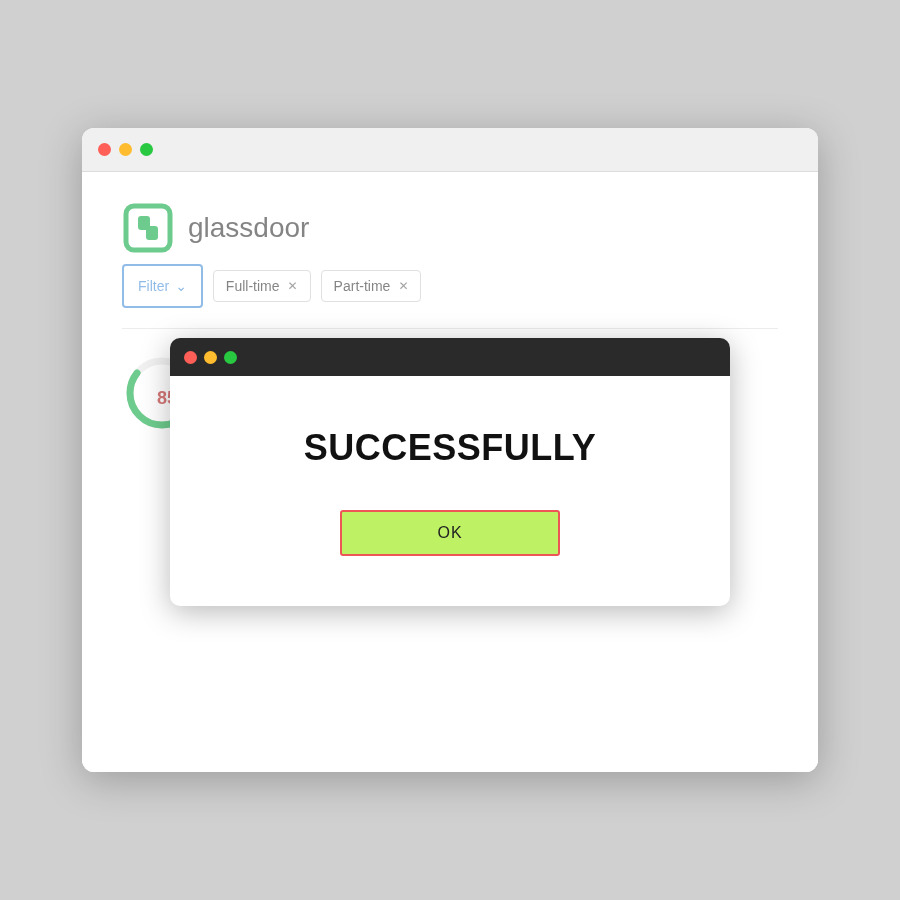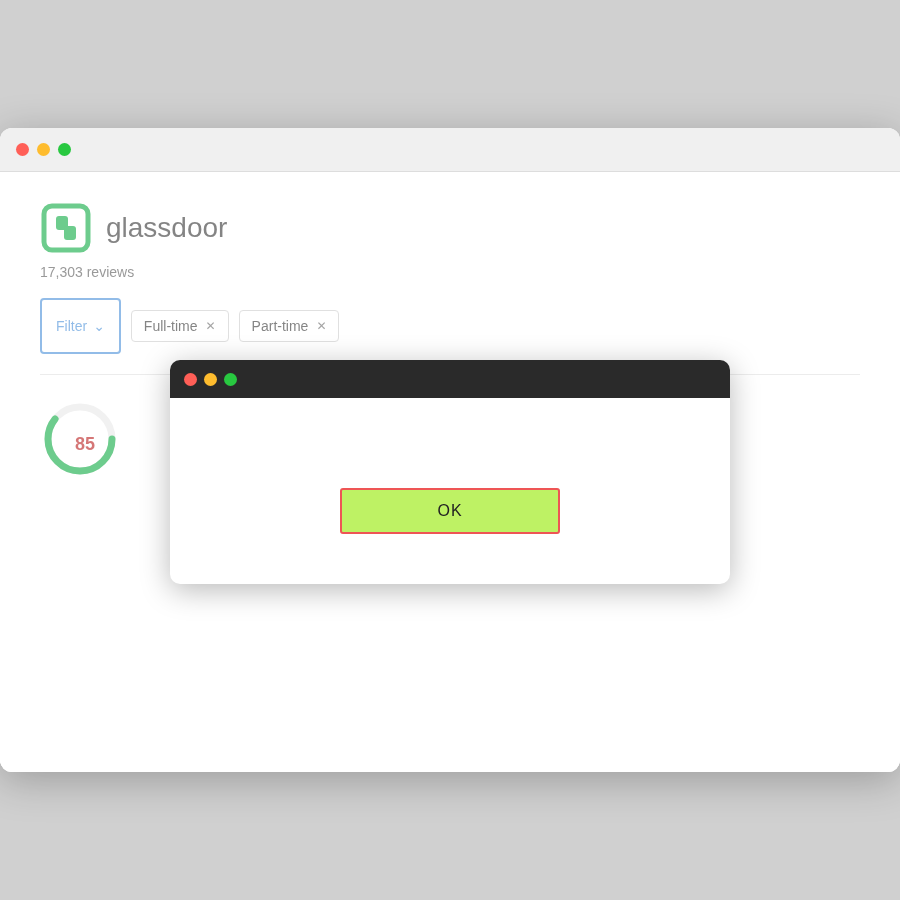--- a/index.html
+++ b/index.html
@@ -7,21 +7,21 @@
       background: #d0d0d0;
       display: flex;
       justify-content: center;
       align-items: center;
       width: 900px;
       height: 900px;
       font-family: -apple-system, BlinkMacSystemFont, 'Segoe UI', sans-serif;
     }
 
     .browser-window {
-      width: 900px;
+      width: 736px;
       background: #fff;
       border-radius: 12px;
       box-shadow: 0 8px 40px rgba(0,0,0,0.25);
       overflow: hidden;
     }
 
     .browser-titlebar {
       background: #f0f0f0;
       height: 44px;
       display: flex;
@@ -79,21 +79,21 @@
       display: flex;
       align-items: center;
       gap: 10px;
       margin-bottom: 20px;
     }
 
     .filter-btn {
       border: 2px solid #4a90d9;
       background: #fff;
       color: #4a90d9;
-      padding: 18px 14px;
+      padding: 12px 14px;
       border-radius: 4px;
       cursor: pointer;
       font-size: 14px;
       display: flex;
       align-items: center;
       gap: 6px;
     }
 
     .filter-chip {
       border: 1px solid #ccc;
@@ -236,21 +236,20 @@
 
     <div class="logo-area">
       <svg class="gd-logo" viewBox="0 0 52 52" xmlns="http://www.w3.org/2000/svg">
         <rect x="4" y="4" width="44" height="44" rx="8" ry="8" fill="none" stroke="#0caa41" stroke-width="5"></rect>
         <rect x="16" y="14" width="12" height="14" rx="3" fill="#0caa41"></rect>
         <rect x="24" y="24" width="12" height="14" rx="3" fill="#0caa41"></rect>
       </svg>
       <span class="company-name">glassdoor</span>
     </div>
 
-    <div class="reviews-count">17,303 reviews</div>
 
     <div class="filter-row">
       <button class="filter-btn">
         <span>Filter</span>
         <span>⌄</span>
       </button>
       <div class="filter-chip">
         <span>Full-time</span>
         <span class="chip-close">✕</span>
       </div>
@@ -286,20 +285,21 @@
         <div class="modal-titlebar">
           <div class="modal-traffic-lights">
             <div class="traffic-light red"></div>
             <div class="traffic-light yellow"></div>
             <div class="traffic-light green"></div>
           </div>
         </div>
 
         <div class="modal-body">
           <div class="success-message">
+            <div>SUCCESSFULLY</div>
           </div>
           <button class="ok-button">OK</button>
         </div>
       </div>
     </div>
 
   </div>
 </div>
 
 </body></html>

